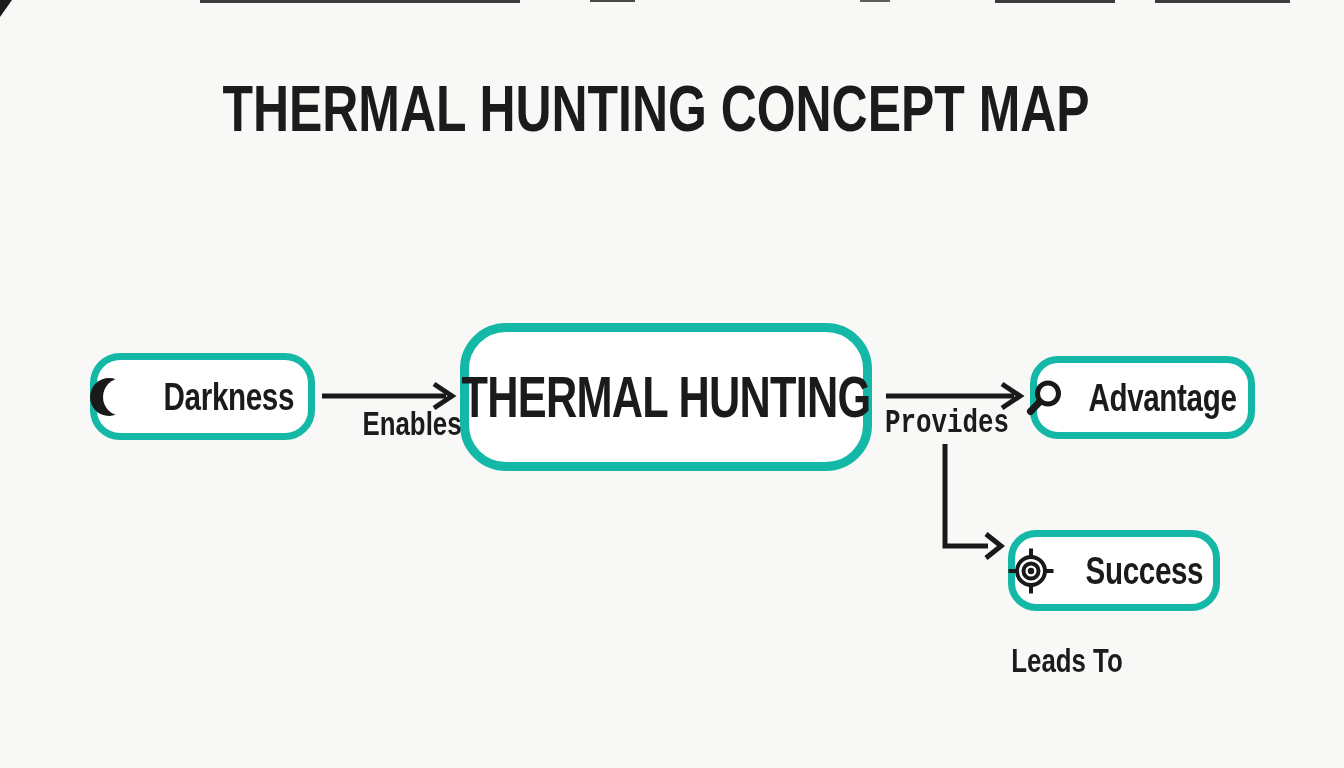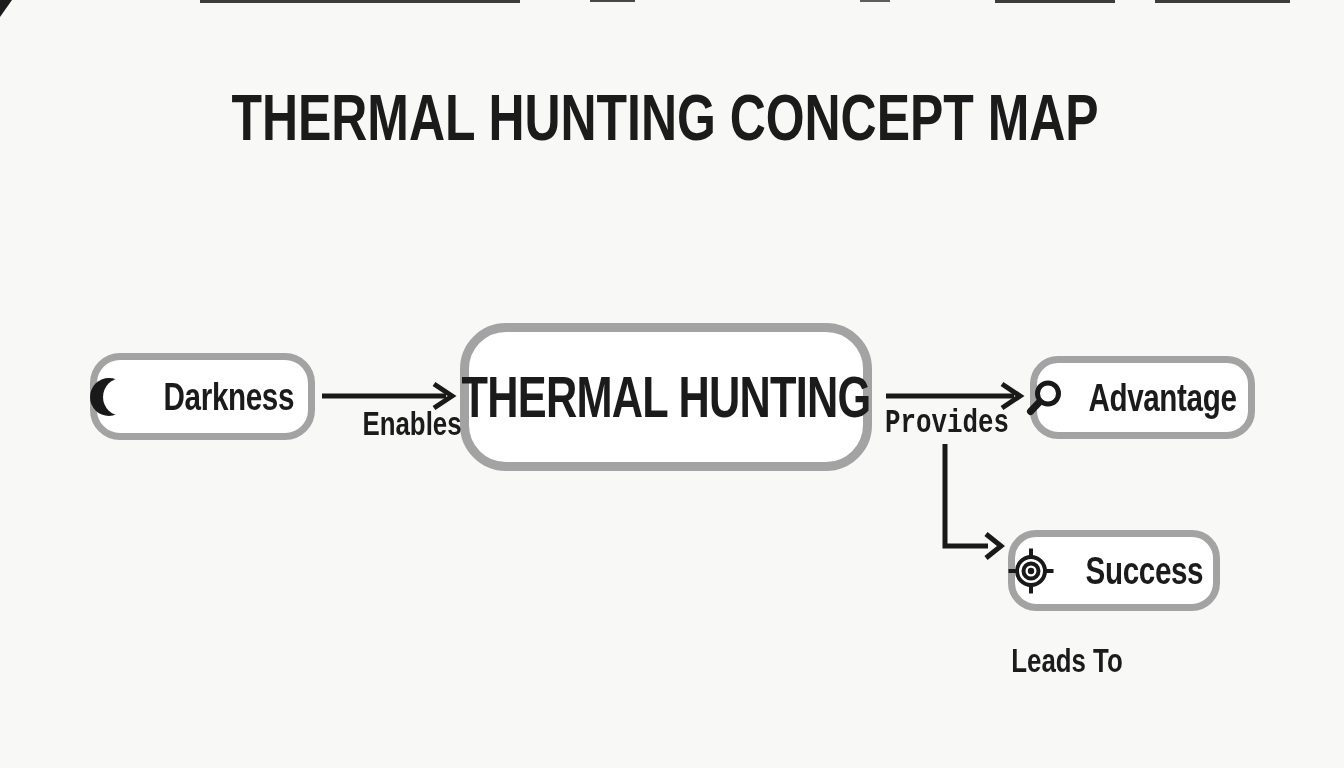--- a/index.html
+++ b/index.html
@@ -19,36 +19,36 @@
     transform: scaleX(0.76);
     transform-origin: center;
     white-space: nowrap;
   }
 
   .title {
     position: absolute;
     left: 656px;
     top: 72px;
     transform: translateX(-50%);
-    margin: 9px;
+    margin: 0;
     font-size: 64px;
     font-weight: 700;
     letter-spacing: 0px;
     color: #1b1b1b;
     white-space: nowrap;
   }
   .title .cond { transform: scaleX(0.78); }
 
   .node {
     position: absolute;
     display: flex;
     align-items: center;
     justify-content: center;
     background: #ffffff;
-    border: 7px solid #a3a3a3;
+    border: 7px solid #14b8a6;
     box-sizing: border-box;
   }
   .node .label {
     font-weight: 700;
     font-size: 39px;
     letter-spacing: -0.5px;
     color: #1b1b1b;
   }
 
   .node-darkness  { left: 90px;   top: 353px; width: 225px; height: 87px;  border-radius: 30px; gap: 15px; }

